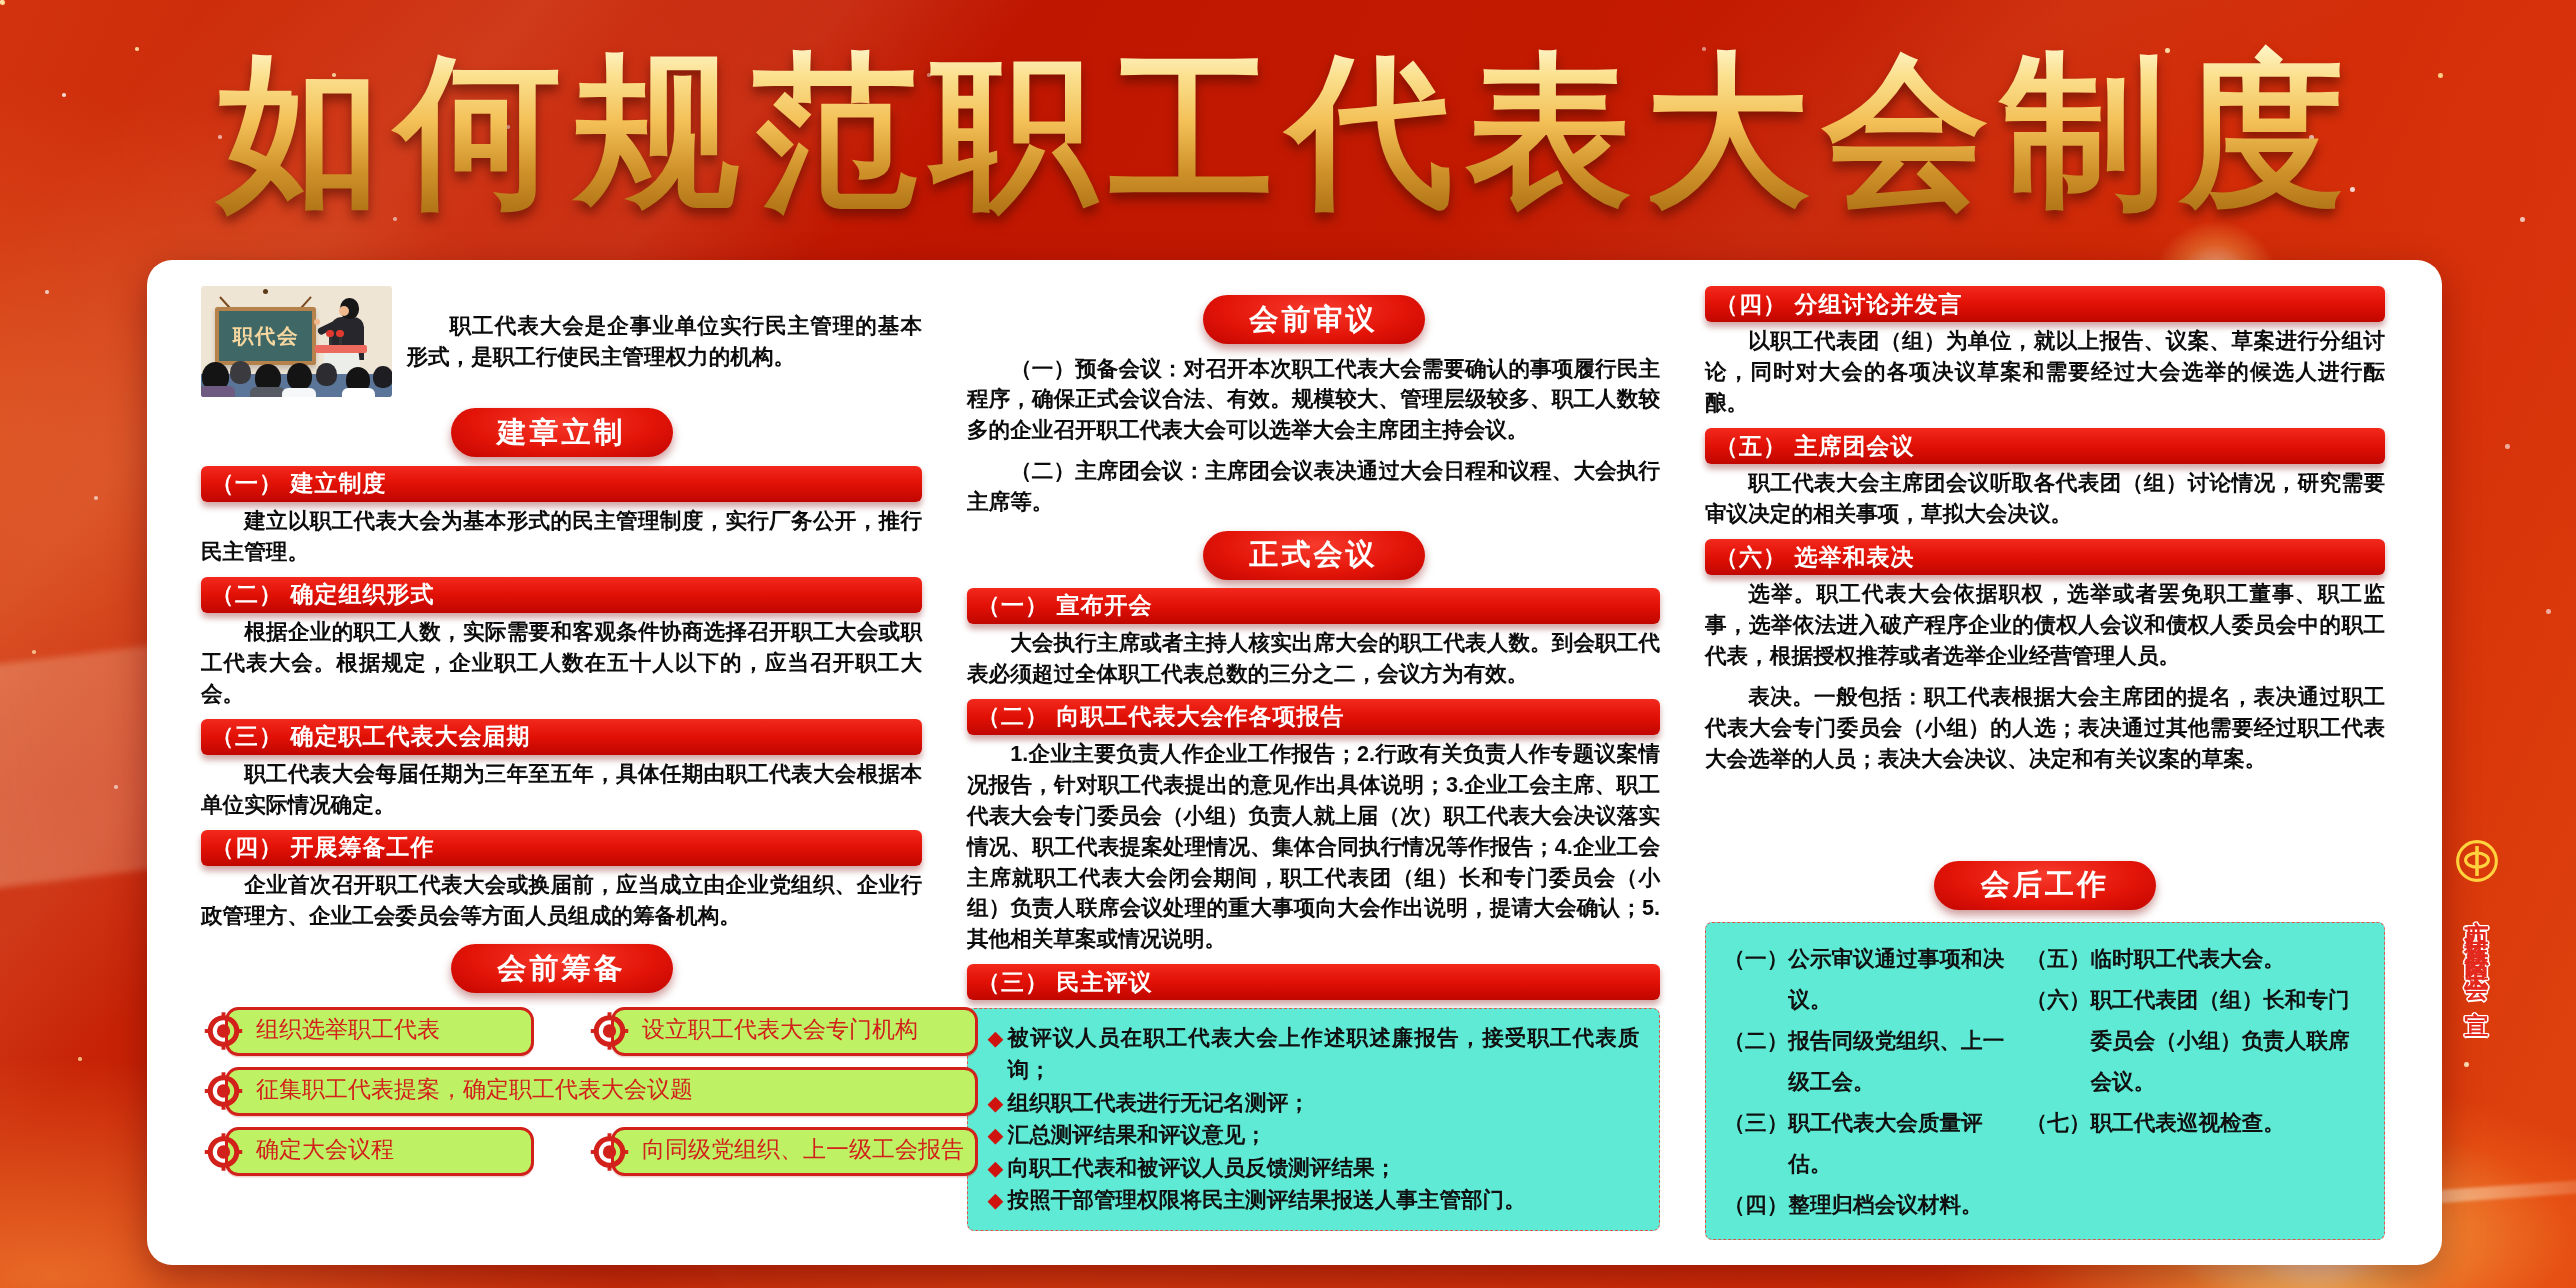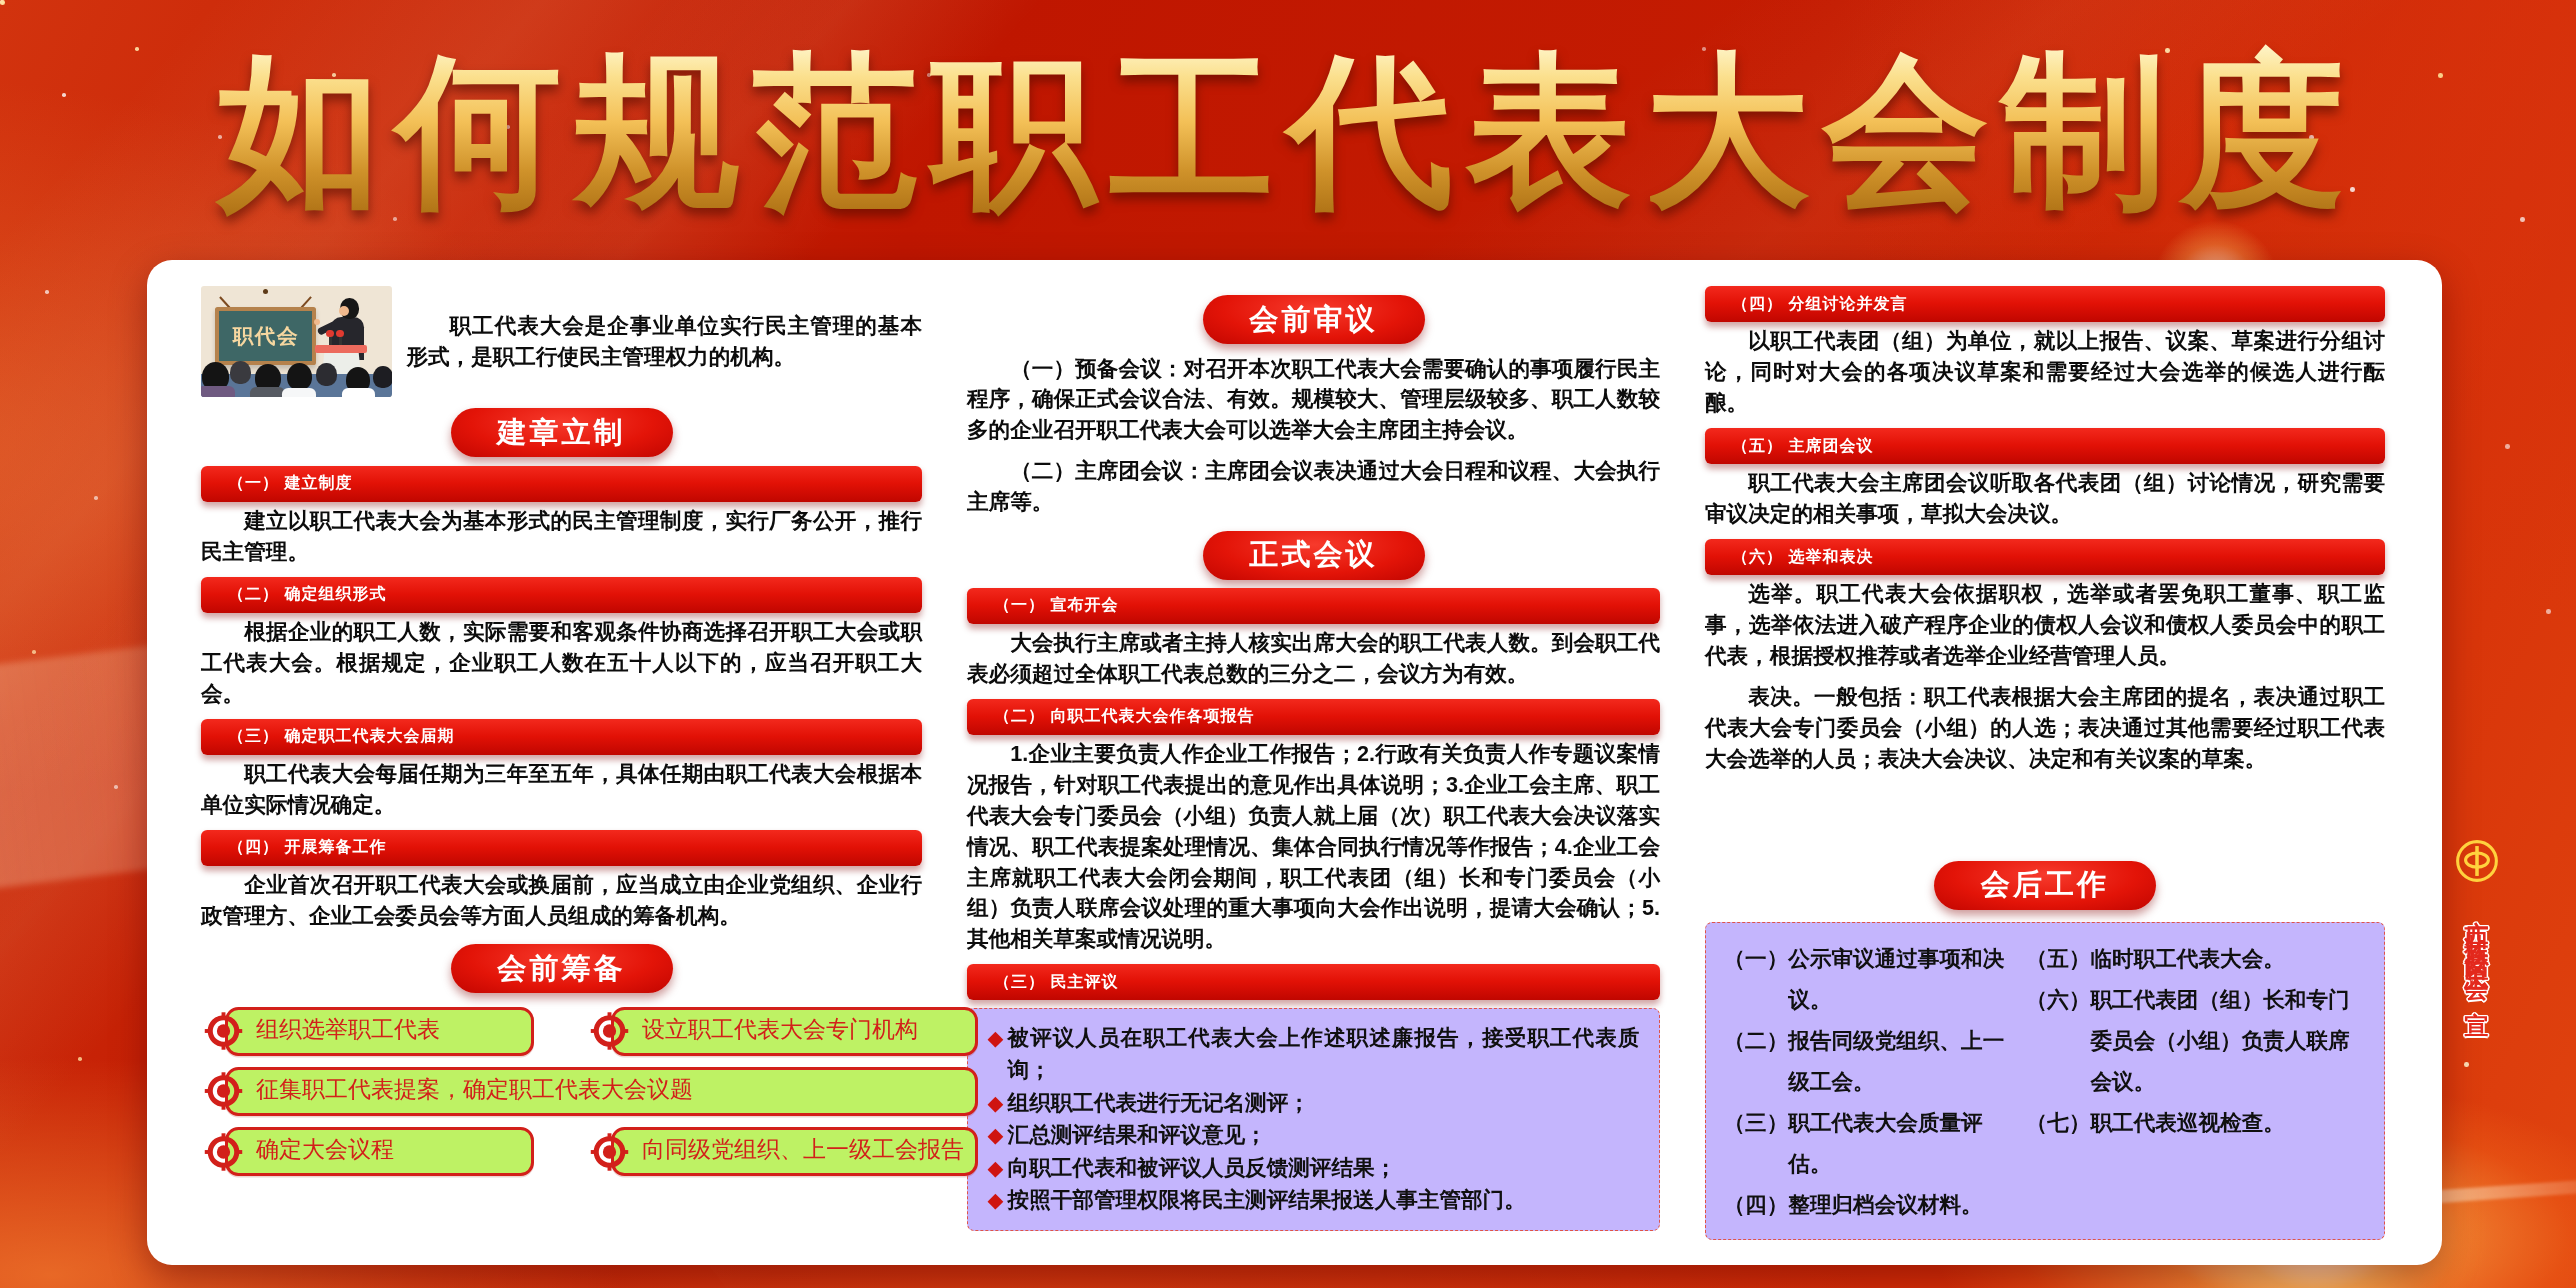--- a/index.html
+++ b/index.html
@@ -69,25 +69,25 @@
   }
   .col{display:flex; flex-direction:column;}
   .col-left{width:721px;}
   .col-mid{width:693px;justify-content:center;}
   .col-right{width:680px;}
 
   .para{font-size:21.6px; line-height:1.43; text-align:justify; text-indent:2em;
         color:#0c0c0c; font-weight:600; margin:4.1px 0 6.2px; word-break:break-all;}
 
   .bar{
-    flex:none; height:36px; margin-top:3.1px; border-radius:6.2px; padding:0 27px;
+    flex:none; height:36px; margin-top:3.1px; border-radius:6.2px; padding:0 10px;
     display:flex; align-items:center;
     background:linear-gradient(180deg,#f3291d 0%,#e21106 48%,#c00600 100%);
     box-shadow:0 4.1px 6.2px rgba(125,0,0,.35);
-    color:#ffffff; font-size:16px; font-weight:700; letter-spacing:1px; white-space:nowrap;
+    color:#ffffff; font-size:23px; font-weight:700; letter-spacing:1px; white-space:nowrap;
   }
 
   .pill{
     flex:none; width:222px; height:49px; margin:6.2px auto 5.2px; border-radius:27px;
     display:flex; align-items:center; justify-content:center;
     background:radial-gradient(ellipse at 50% 28%,#f73a2c 0%,#e31408 58%,#c10500 100%);
     box-shadow:0 5.2px 9.3px rgba(130,0,0,.4);
     color:#ffffff; font-size:29px; font-weight:800; letter-spacing:3.1px; white-space:nowrap;
   }
 
@@ -118,21 +118,21 @@
 
   
   .prep-grid{display:grid; grid-template-columns:309px 1fr; column-gap:77px; row-gap:11.3px; margin:8.2px 0 0 24px;}
   .prep-box{position:relative; min-height:49px; background:#bef264; border:3.1px solid #d2201a; border-radius:13.4px;
             display:flex; align-items:flex-start; padding:4.1px 11.3px 4.1px 28px;
             color:#d2201a; font-weight:400; font-size:23px; box-shadow:0 1.5px 0 rgba(160,20,10,.18); white-space:nowrap;}
   .prep-box.wide{grid-column:1 / -1; white-space:normal;}
   .target-icon{position:absolute; left:-24px; top:50%; transform:translateY(-50%); width:39px; height:39px;}
 
   
-  .dashed-box{background:#c4b5fd; border:1.5px dashed #df5448; border-radius:7.2px; padding:13.4px 19.6px; margin-top:7.2px;}
+  .dashed-box{background:#5eead4; border:1.5px dashed #df5448; border-radius:7.2px; padding:13.4px 19.6px; margin-top:7.2px;}
   .bullet-item{display:flex; align-items:flex-start; font-size:21.6px; line-height:1.5; font-weight:600; color:#101010; text-align:justify;}
   .bullet-item .diamond{color:#cf1410; margin-right:4.1px; flex:none; font-size:20.6px; line-height:1.55;}
 
   .post-box{display:flex; gap:13.4px; padding:14.4px 17.5px;}
   .post-col{flex:1;}
   .post-col.wide{flex:1.18;}
   .post-item{font-size:21.6px; line-height:1.9; font-weight:600; color:#101010; padding-left:3em; text-indent:-3em; word-break:break-all;}
 
   .flex-spacer{flex:1;}
 

